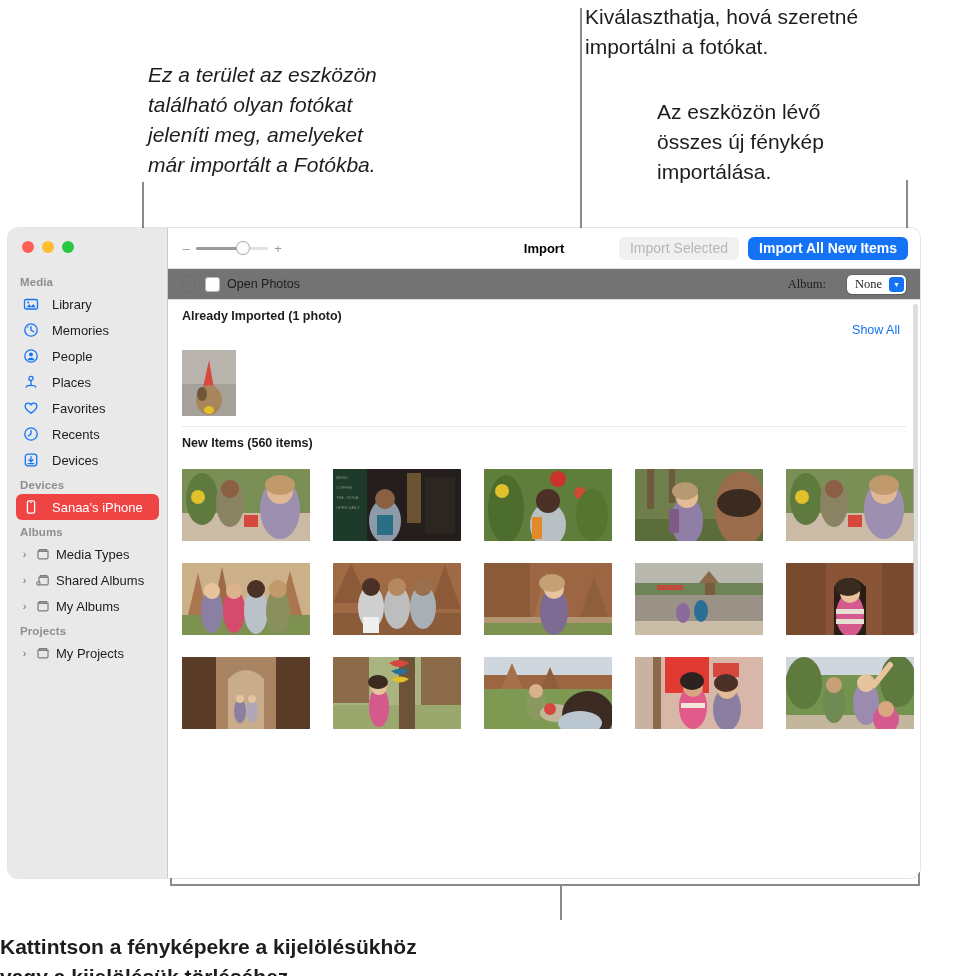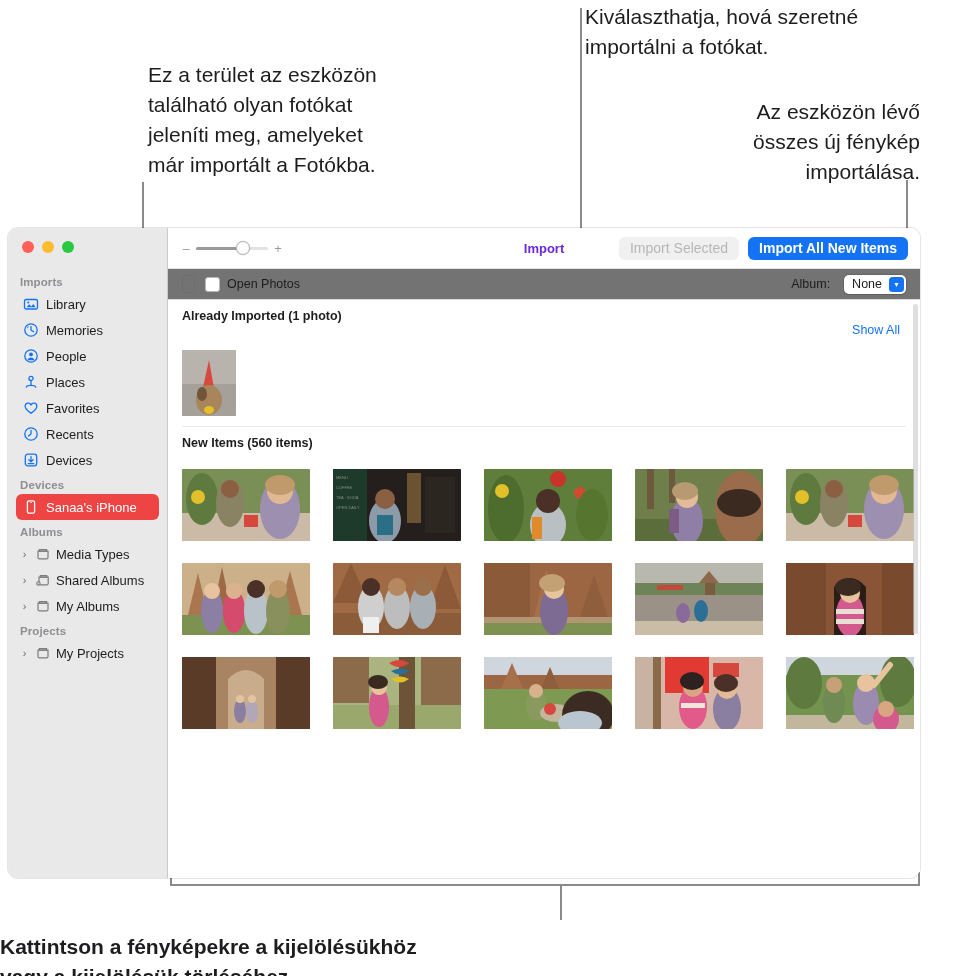--- a/index.html
+++ b/index.html
@@ -12,23 +12,23 @@
   #root { position: relative; width: 976px; height: 976px; }
 
   
   .callout-text {
     position: absolute;
     color: #1d1d1f;
     font-size: 21px;
     line-height: 30px;
     white-space: pre-line;
   }
-  #callout-left  { left: 148px; top: 60px;  width: 320px; text-align: left; }
+  #callout-left  { left: 148px; top: 60px;  width: 320px; text-align: left; font-style: italic; }
   #callout-mid   { left: 585px; top: 2px;   width: 400px; text-align: left; }
-  #callout-right { left: 640px; top: 97px;  width: 280px; text-align: right; }
+  #callout-right { left: 657px; top: 97px;  width: 280px; text-align: left; }
   #callout-bottom{ left: 0px;   top: 932px; width: 560px; text-align: left; font-weight: bold; }
 
   
   .leader { position: absolute; background: #8a8a8a; }
   .vline { width: 2px; }
   .hline { height: 2px; }
 
   
   #window {
     position: absolute;
@@ -55,21 +55,21 @@
   .tl.red { background: #ff5f57; }
   .tl.yellow { background: #febc2e; }
   .tl.green { background: #28c840; }
 
   .sb-scroll { padding-top: 42px; }
   .sb-section {
     font-size: 11.5px; color: #8e8e93; font-weight: 700;
     padding: 6px 0 3px 12px; letter-spacing: .1px;
   }
   .sb-item {
-    display: flex; align-items: center; gap: 7px;
+    display: flex; align-items: center; gap: 13px;
     height: 26px; margin: 0 8px; padding-left: 7px;
     border-radius: 6px; font-size: 13px; color: #1d1d1f;
     cursor: default;
   }
   .sb-item.selected { background: #ef4444; color: #fff; }
   .sb-icon { width: 16px; height: 16px; flex: 0 0 16px; display:flex; align-items:center; justify-content:center; }
   .sb-icon svg { display:block; }
   .disclosure {
     width: 11px; flex: 0 0 11px; color: #6b6b6f; font-size: 11px; line-height: 1;
     display: flex; align-items: center; justify-content: center;
@@ -90,21 +90,21 @@
   .zoomctl { display: flex; align-items: center; gap: 6px; }
   .zc-sign { font-size: 13px; color: #9b9b9b; width: 8px; text-align: center; }
   .slider { position: relative; width: 72px; height: 14px; display:flex; align-items:center; }
   .slider .track { position:absolute; left:0; right:0; height:3px; background:#e2e2e2; border-radius:2px; }
   .slider .fill  { position:absolute; left:0; width:62%; height:3px; background:#9a9a9a; border-radius:2px; }
   .slider .knob  { position:absolute; left:56%; width:12px; height:12px; border-radius:50%;
                    background:#fdfdfd; border:1px solid #b4b4b4; box-shadow:0 0 1px rgba(0,0,0,.25); }
 
   #toolbar-title {
     position: absolute; left: 0; right: 0; text-align: center;
-    font-size: 13px; font-weight: 700; color: #6d28d9; pointer-events: none;
+    font-size: 13px; font-weight: 700; color: #000000; pointer-events: none;
   }
   .tb-right { margin-left: auto; display: flex; align-items: center; gap: 9px; z-index: 2; }
   .btn {
     font-size: 14px; border-radius: 6px; padding: 4px 11px; line-height: 15px;
     border: none; cursor: default; font-family: inherit;
   }
   .btn.disabled { background: #f0f0f0; color: #b6b6b6; }
   .btn.primary  { background: #1473f5; color: #ffffff; font-weight: 700; }
 
   #subbar {
@@ -113,21 +113,21 @@
     border-top: 1px solid #e0e0e0;
     border-bottom: 1px solid #dcdcdc;
     display: flex; align-items: center; padding: 0 14px 0 14px;
     font-size: 12.5px; color: #1d1d1f;
   }
   .phone-icon { width: 11px; height: 16px; border: 1.3px solid #6d6d70; border-radius: 2.5px; margin-right: 10px; }
   .chk {
     width: 13px; height: 13px; border: 1px solid #b9b9b9; border-radius: 3px;
     background: #fff; margin-right: 7px;
   }
-  .subbar-right { margin-left: auto; display: flex; align-items: center; gap: 14px; }
+  .subbar-right { margin-left: auto; display: flex; align-items: center; gap: 21px; font-family: Liberation Serif, serif; }
   .popup {
     display: flex; align-items: center; background: #fff; border-radius: 5px;
     box-shadow: 0 0 0 1px rgba(0,0,0,.12), 0 1px 1px rgba(0,0,0,.07);
     height: 19px; padding: 0 2px 0 8px; font-size: 12.5px;
   }
   .popup .chev {
     width: 15px; height: 15px; margin-left: 7px; border-radius: 3.5px;
     background: #1473f5; color: #fff; font-size: 8px;
     display: flex; align-items: center; justify-content: center;
   }
@@ -203,21 +203,21 @@
 
     <div id="sidebar">
       <div class="traffic">
         <div class="tl red"></div>
         <div class="tl yellow"></div>
         <div class="tl green"></div>
       </div>
 
       <div class="sb-scroll">
 
-        <div class="sb-section">Imports</div>
+        <div class="sb-section">Media</div>
 
         <div class="sb-item">
           <span class="sb-icon">
             <svg viewBox="0 0 16 16">
                 <rect x="1.5" y="3.5" width="13" height="9.5" rx="1.6" fill="none" stroke="#1473f5" stroke-width="1.3"></rect>
                 <path d="M3.5 11.3l2.8-3 2 2.2 2.1-2.6 2.1 3.4z" fill="#1473f5"></path>
                 <circle cx="5.2" cy="6.6" r="1" fill="#1473f5"></circle>
               </svg>
           </span>
           <span>Library</span>

